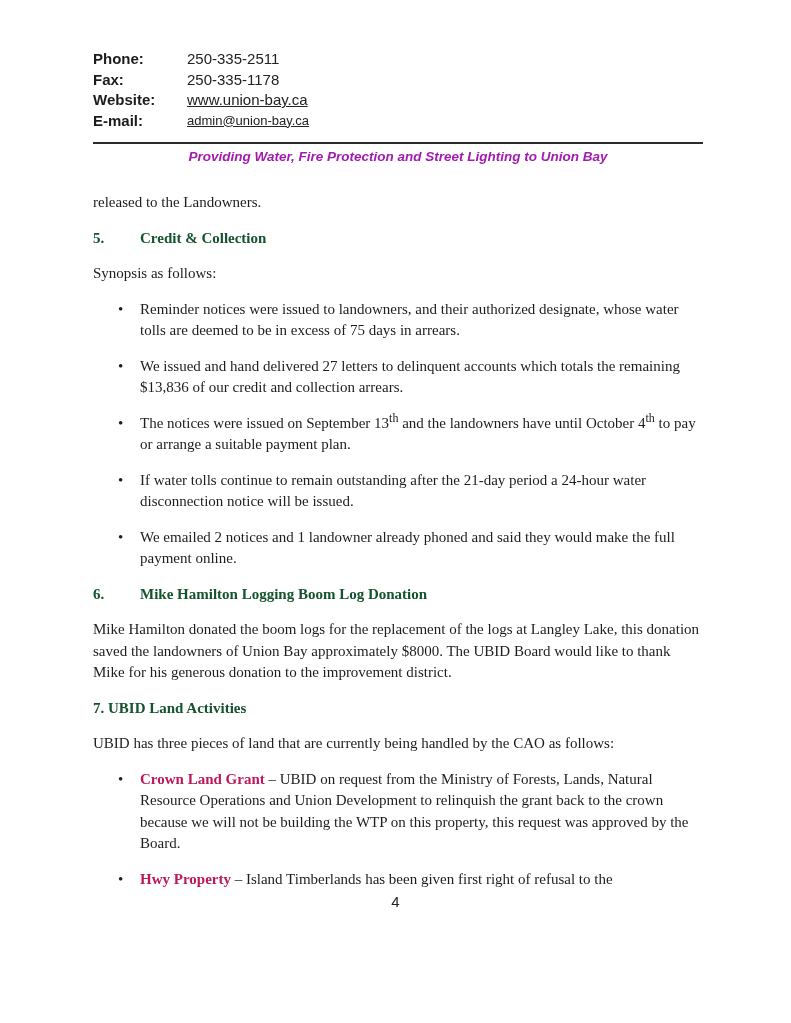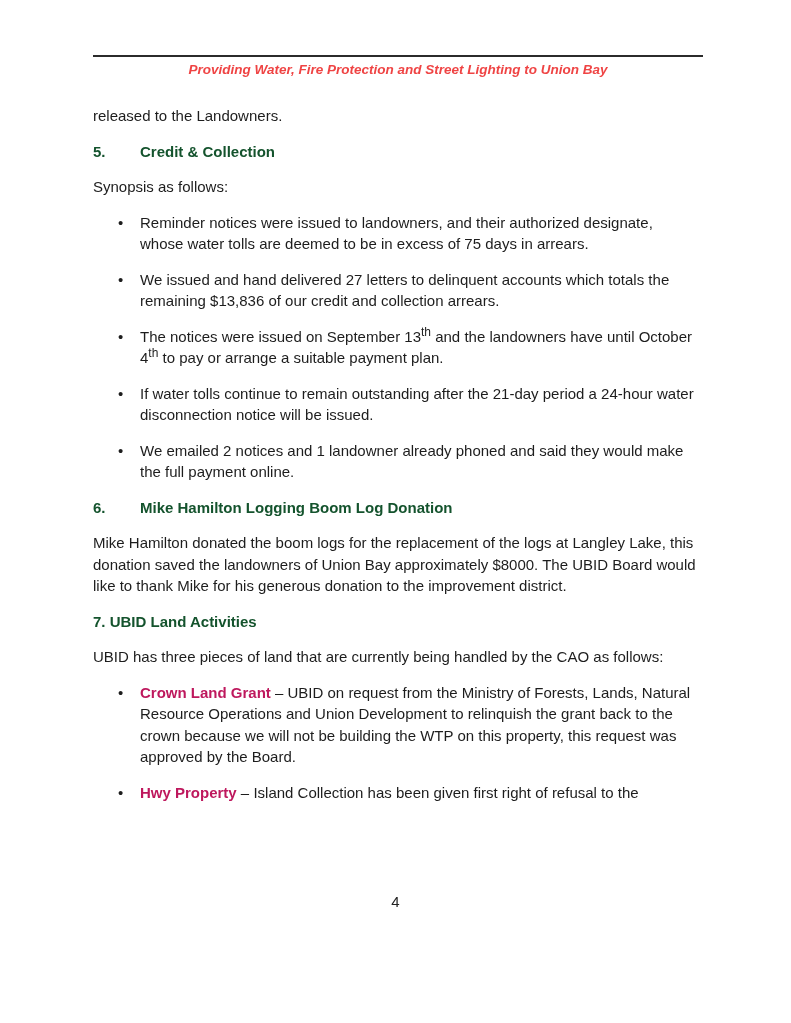--- a/index.html
+++ b/index.html
@@ -25,25 +25,25 @@
   .addr { font-size:15px; line-height:20.5px; color:#222; }
   .lh-right { flex:1; padding-top:5px; }
   .contact-row { display:flex; font-size:15px; line-height:20.5px; }
   .c-label { flex:0 0 94px; font-weight:bold; color:#1b1b1b; }
   .c-value { color:#222; text-decoration:none; }
   a.c-value { text-decoration:underline; color:#222; }
   .c-value.small { font-size:13px; }
   .rule { border-top:2px solid #2b2b2b; margin-top:11px; height:0; }
   .tagline {
     text-align:center; font-size:13.5px; font-weight:bold; font-style:italic;
-    color:#ef4444; margin-top:4px; line-height:18px;
+    color:#a21caf; margin-top:4px; line-height:18px;
   }
 
   
-  .doc-body { margin-top:26px; font-size:15px; line-height:21.5px; color:#1d1d1d; }
+  .doc-body { margin-top:26px; font-size:15px; line-height:21.5px; color:#1d1d1d;font-family:Liberation Serif, serif; }
   .doc-body p { margin:0 0 14px 0; max-width:612px; }
   .sec-heading { font-weight:bold; color:#14532d; margin:0 0 14px 0; }
   .sec-num { display:inline-block; width:47px; }
   .bullet { display:flex; margin:0 0 14px 0; }
   .b-marker { flex:0 0 22px; margin-left:25px; font-size:15px; }
   .b-text { flex:0 1 auto; max-width:560px; }
   .b-text b { color:#be185d; }
   sup { font-size:12px; line-height:0; vertical-align:super; }
 
   .page-number {
@@ -51,20 +51,38 @@
     text-align:center; font-size:15px; color:#222;
   }
 </style>
 </head>
 <body>
 
 <div class="page">
 
   <header>
     <div class="lh-top">
+      <div class="lh-right">
+        <div class="contact-row">
+          <span class="c-label">Phone:</span>
+          <span class="c-value">250-335-2511</span>
+        </div>
+        <div class="contact-row">
+          <span class="c-label">Fax:</span>
+          <span class="c-value">250-335-1178</span>
+        </div>
+        <div class="contact-row">
+          <span class="c-label">Website:</span>
+          <a class="c-value" href="#">www.union-bay.ca</a>
+        </div>
+        <div class="contact-row">
+          <span class="c-label">E-mail:</span>
+          <a class="c-value small" href="#">admin@union-bay.ca</a>
+        </div>
+      </div>
     </div>
     <div class="rule"></div>
     <div class="tagline">Providing Water, Fire Protection and Street Lighting to Union Bay</div>
   </header>
 
   <main class="doc-body">
 
     <p>released to the Landowners.</p>
 
     <p class="sec-heading">
@@ -108,20 +126,20 @@
 
     <p>UBID has three pieces of land that are currently being handled by the CAO as follows:</p>
 
     <div class="bullet">
       <span class="b-marker">•</span>
       <span class="b-text"><b>Crown Land Grant</b><span> – UBID on request from the Ministry of Forests, Lands, Natural Resource Operations and Union Development to relinquish the grant back to the crown because we will not be building the WTP on this property, this request was approved by the Board.</span></span>
     </div>
 
     <div class="bullet">
       <span class="b-marker">•</span>
-      <span class="b-text"><b>Hwy Property</b><span> – Island Collection has been given first right of refusal to the</span></span>
+      <span class="b-text"><b>Hwy Property</b><span> – Island Timberlands has been given first right of refusal to the</span></span>
     </div>
 
   </main>
 
   <div class="page-number">4</div>
 
 </div>
 
 </body></html>

